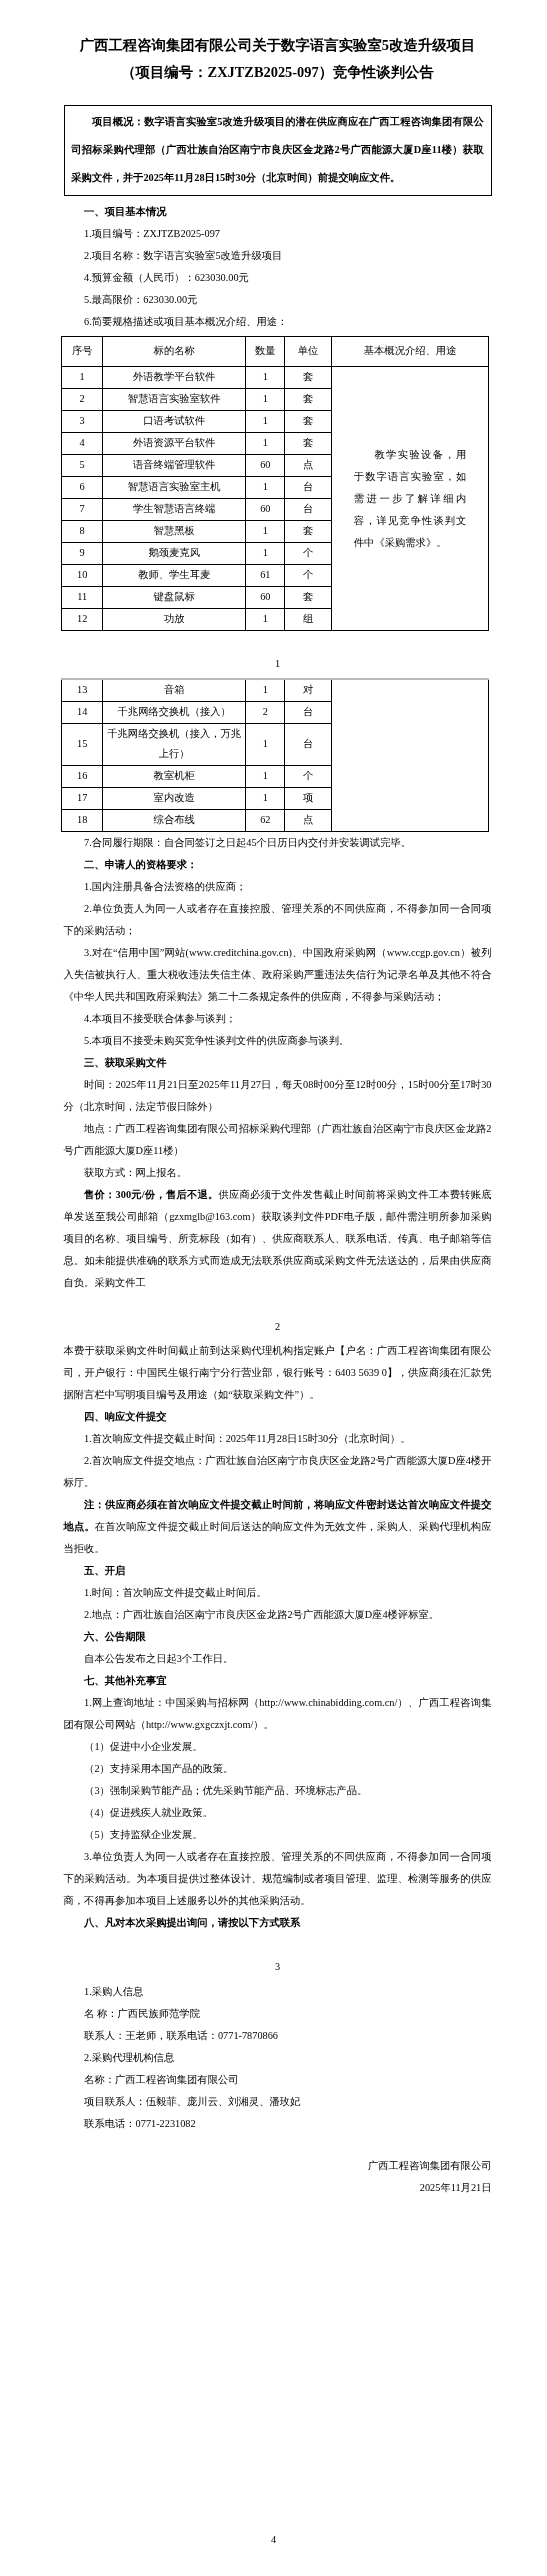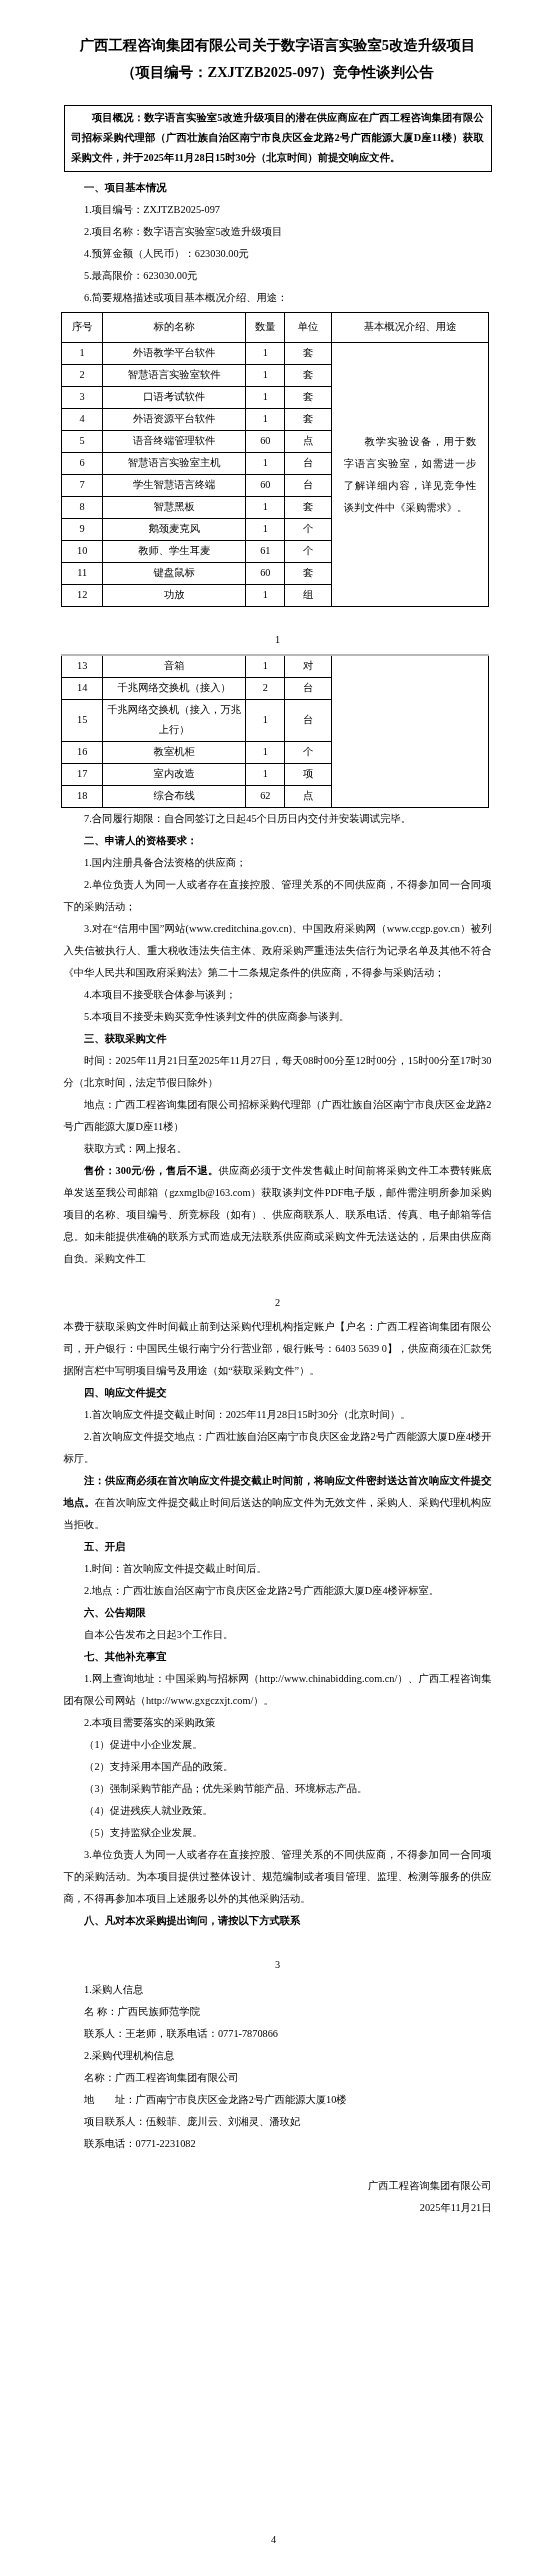--- a/index.html
+++ b/index.html
@@ -24,21 +24,21 @@
   }
   .overview-box {
     border: 0.7px solid #000000;
     padding: 2.7px 6.8px;
     margin: 0 0 5.5px 0;
   }
   .overview-box p {
     margin: 0;
     font-weight: bold;
     font-size: 10.3px;
-    line-height: 20px;
+    line-height: 28px;
     text-align: justify;
     text-indent: 2em;
   }
   .flow p.para {
     margin: 0;
     font-size: 10.3px;
     line-height: 22px;
     text-align: justify;
     text-indent: 2em;
   }
@@ -71,21 +71,21 @@
     vertical-align: middle;
     font-weight: normal;
     padding: 0 1.4px;
     line-height: 20.5px;
     height: 21px;
   }
   table.goods th { height: 29px; }
   table.goods td.note-cell {
     text-align: justify;
     text-indent: 2em;
-    padding: 0 12px;
+    padding: 0 22px;
     line-height: 22px;
   }
   table.goods.cont { border-top: none; }
   table.goods.cont tr:first-child td { border-top: 2.1px solid #b8b8b8; }
   .col-idx  { width: 9.5%; }
   .col-name { width: 33.6%; }
   .col-qty  { width: 9.1%; }
   .col-unit { width: 10.9%; }
   .col-note { width: 36.9%; }
 </style>
@@ -280,39 +280,37 @@
       <p class="para"><span class="txt">1.首次响应文件提交截止时间：2025年11月28日15时30分（北京时间）。</span></p>
       <p class="para"><span class="txt">2.首次响应文件提交地点：广西壮族自治区南宁市良庆区金龙路2号广西能源大厦D座4楼开标厅。</span></p>
       <p class="para"><b class="lead">注：供应商必须在首次响应文件提交截止时间前，将响应文件密封送达首次响应文件提交地点。</b><span class="txt">在首次响应文件提交截止时间后送达的响应文件为无效文件，采购人、采购代理机构应当拒收。</span></p>
       <p class="para h"><span class="txt">五、开启</span></p>
       <p class="para"><span class="txt">1.时间：首次响应文件提交截止时间后。</span></p>
       <p class="para"><span class="txt">2.地点：广西壮族自治区南宁市良庆区金龙路2号广西能源大厦D座4楼评标室。</span></p>
       <p class="para h"><span class="txt">六、公告期限</span></p>
       <p class="para"><span class="txt">自本公告发布之日起3个工作日。</span></p>
       <p class="para h"><span class="txt">七、其他补充事宜</span></p>
       <p class="para"><span class="txt">1.网上查询地址：中国采购与招标网（http://www.chinabidding.com.cn/）、广西工程咨询集团有限公司网站（http://www.gxgczxjt.com/）。</span></p>
-      <p class="para"><span class="txt">2.本项目需要落实的采购政策</span></p>
       <p class="para"><span class="txt">（1）促进中小企业发展。</span></p>
       <p class="para"><span class="txt">（2）支持采用本国产品的政策。</span></p>
       <p class="para"><span class="txt">（3）强制采购节能产品；优先采购节能产品、环境标志产品。</span></p>
       <p class="para"><span class="txt">（4）促进残疾人就业政策。</span></p>
       <p class="para"><span class="txt">（5）支持监狱企业发展。</span></p>
       <p class="para"><span class="txt">3.单位负责人为同一人或者存在直接控股、管理关系的不同供应商，不得参加同一合同项下的采购活动。为本项目提供过整体设计、规范编制或者项目管理、监理、检测等服务的供应商，不得再参加本项目上述服务以外的其他采购活动。</span></p>
       <p class="para h"><span class="txt">八、凡对本次采购提出询问，请按以下方式联系</span></p>
     </div>
 
   <div class="pgnum">3</div>
 
   <div class="flow">
       <p class="para"><span class="txt">1.采购人信息</span></p>
       <p class="para"><span class="txt">名 称：广西民族师范学院</span></p>
       <p class="para"><span class="txt">联系人：王老师，联系电话：0771-7870866</span></p>
       <p class="para"><span class="txt">2.采购代理机构信息</span></p>
       <p class="para"><span class="txt">名称：广西工程咨询集团有限公司</span></p>
-      <p class="para"><span class="txt">地　　址：广西南宁市良庆区金龙路2号广西能源大厦10楼</span></p>
       <p class="para"><span class="txt">项目联系人：伍毅菲、庞川云、刘湘灵、潘玫妃</span></p>
       <p class="para"><span class="txt">联系电话：0771-2231082</span></p>
       <p class="para right sig-first"><span class="txt">广西工程咨询集团有限公司</span></p>
       <p class="para right"><span class="txt">2025年11月21日</span></p>
     </div>
 
   <div class="pgnum abs-bottom">4</div>
 
 </div>
 

